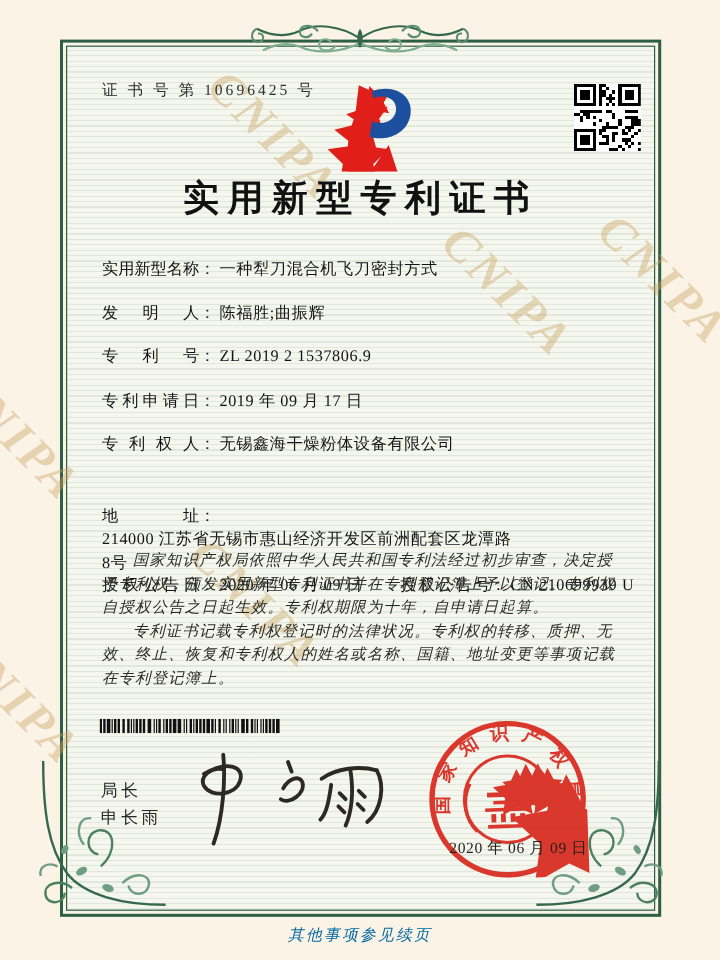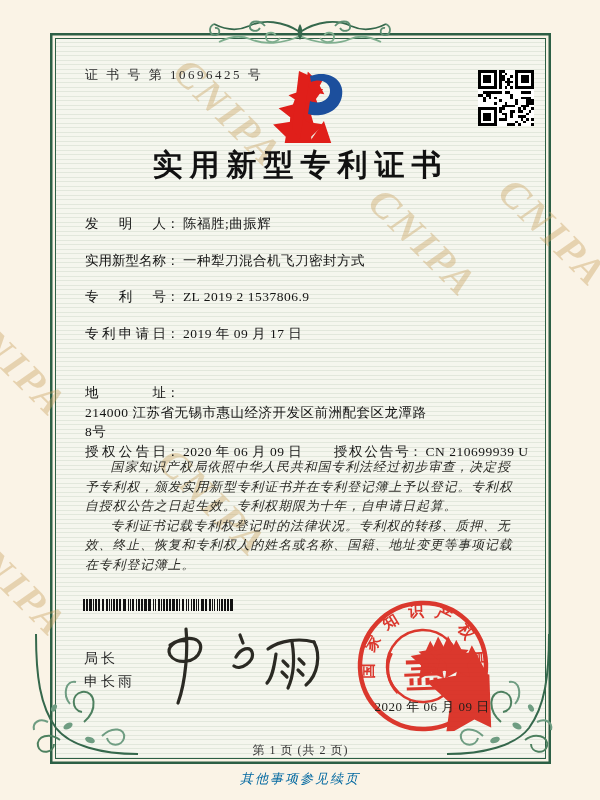--- a/index.html
+++ b/index.html
@@ -212,34 +212,38 @@
           <rect x="12" y="20" width="1" height="1" fill="#000"></rect>
           <rect x="13" y="20" width="1" height="1" fill="#000"></rect>
           <rect x="15" y="20" width="1" height="1" fill="#000"></rect>
           <rect x="20" y="20" width="1" height="1" fill="#000"></rect>
         </svg>
 
       <h1 class="title">实用新型专利证书</h1>
 
       <div class="fields">
         <div class="field">
+          <span class="f-label">实用新型名称</span><span class="f-colon">：</span>
+          <span class="f-value">一种犁刀混合机飞刀密封方式</span>
+        </div>
+        <div class="field">
           <span class="f-label">发明人</span><span class="f-colon">：</span>
           <span class="f-value">陈福胜;曲振辉</span>
-        </div>
-        <div class="field">
-          <span class="f-label">实用新型名称</span><span class="f-colon">：</span>
-          <span class="f-value">一种犁刀混合机飞刀密封方式</span>
         </div>
         <div class="field">
           <span class="f-label">专利号</span><span class="f-colon">：</span>
           <span class="f-value">ZL 2019 2 1537806.9</span>
         </div>
         <div class="field">
           <span class="f-label">专利申请日</span><span class="f-colon">：</span>
           <span class="f-value">2019 年 09 月 17 日</span>
+        </div>
+        <div class="field">
+          <span class="f-label">专利权人</span><span class="f-colon">：</span>
+          <span class="f-value">无锡鑫海干燥粉体设备有限公司</span>
         </div>
         <div class="field addr">
           <span class="f-label">地址</span><span class="f-colon">：</span>
           <span class="f-value">214000 江苏省无锡市惠山经济开发区前洲配套区龙潭路8号</span>
         </div>
         <div class="field grant-row">
           <span class="half">
             <span class="f-label">授权公告日</span><span class="f-colon">：</span>
             <span class="f-value">2020 年 06 月 09 日</span>
           </span>
@@ -345,21 +349,20 @@
           <rect x="-19" y="7" width="38" height="3"></rect>
           <rect x="-14" y="12" width="4" height="7"></rect>
             <rect x="-6" y="12" width="4" height="7"></rect>
           <rect x="2" y="12" width="4" height="7"></rect>
             <rect x="10" y="12" width="4" height="7"></rect>
           <rect x="-17" y="21" width="34" height="3"></rect>
         </g>
       </svg>
       <div class="seal-date">2020 年 06 月 09 日</div>
 
-      <div class="page-no">第 1 页 (共 2 页)</div>
     </div>
   </div>
 
   <svg class="top-orn" viewBox="0 0 190 30">
     <g fill="none" stroke="#35684c" stroke-width="1.8">
       <g id="halfOrn">
         <path d="M95,15 C78,4 58,2 44,9 C31,15 19,12 9,7"></path>
         <path d="M9,7 C3,10 4,19 11,18 C16,17 15,10 10,11" stroke="#5d8f72"></path>
         <path d="M95,19 C78,27 58,28 45,22 C33,17 22,21 14,25" stroke="#7fae8e"></path>
         <path d="M60,9 C55,3 46,3 45,9 C44,14 52,16 55,11" stroke="#5d8f72"></path>

